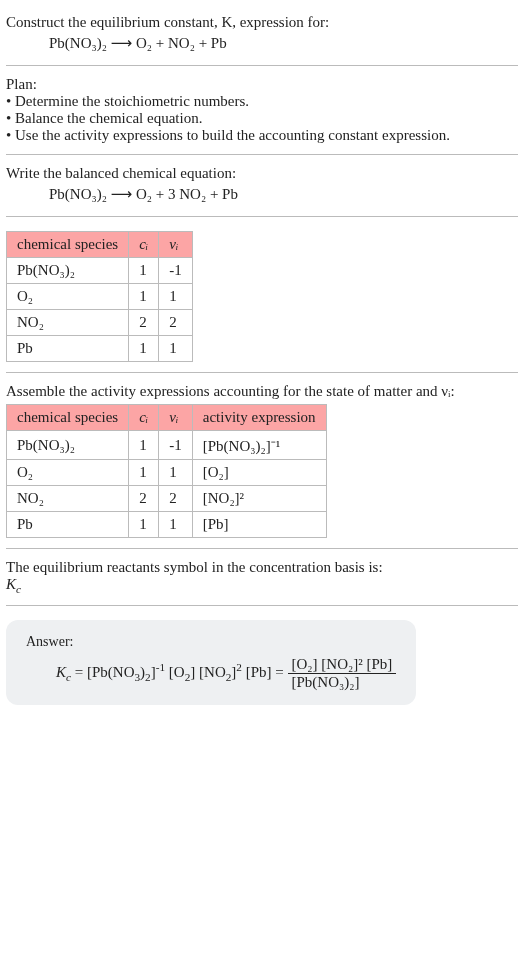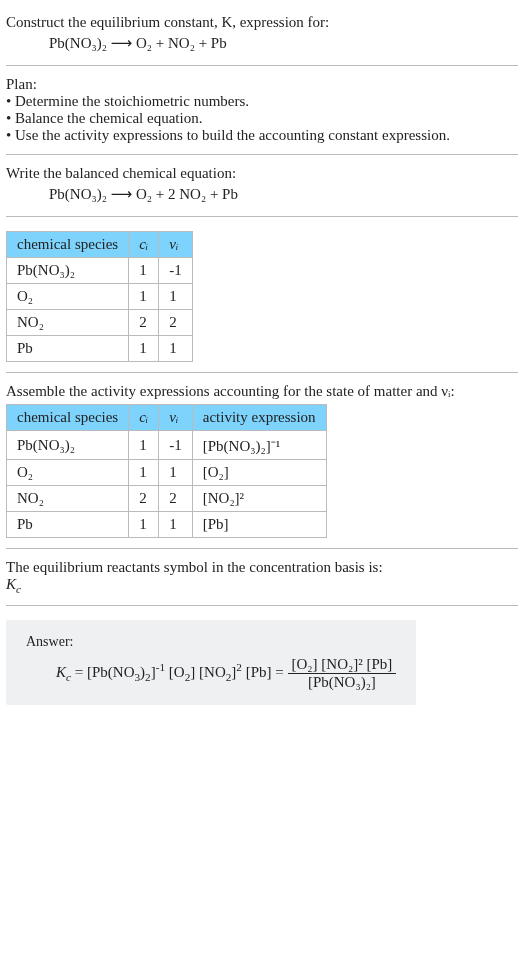--- a/index.html
+++ b/index.html
@@ -26,43 +26,43 @@
       border-collapse: collapse;
       margin-top: 4px;
     }
     th, td {
       border: 1px solid #bbb;
       padding: 4px 10px;
       text-align: left;
       font-weight: normal;
     }
     th {
-      background: #7dd3fc;
+      background: #fca5a5;
     }
     sub {
       font-size: 0.75em;
     }
     sup {
       font-size: 0.75em;
     }
     .answer-box {
       background: #eef0f2;
       padding: 14px 20px;
       margin-top: 4px;
       display: inline-block;
-      border-radius: 2px;
+      border-radius: 12px;
     }
     .answer-label {
       font-size: 14px;
       margin-bottom: 6px;
     }
     .frac {
       display: inline-block;
       vertical-align: middle;
-      text-align: center;
+      text-align: left;
     }
     .frac .num {
       display: block;
       border-bottom: 1px solid #222;
       padding: 0 4px;
     }
     .frac .den {
       display: block;
       padding: 0 4px;
     }
@@ -88,21 +88,21 @@
   <div>Plan:</div>
   <div>• Determine the stoichiometric numbers.</div>
   <div>• Balance the chemical equation.</div>
   <div>• Use the activity expressions to build the accounting constant expression.</div>
 </div>
 
 <div class="divider"></div>
 
 <div class="section">
   <div>Write the balanced chemical equation:</div>
-  <div class="eq-line">Pb(NO₃)₂ ⟶ O₂ + 2 NO₂ + Pb</div>
+  <div class="eq-line">Pb(NO₃)₂ ⟶ O₂ + 3 NO₂ + Pb</div>
 </div>
 
 <div class="divider"></div>
 
 <div class="section">
   <table>
     <tbody>
         <tr>
       <th>chemical species</th>
       <th><i>cᵢ</i></th>

